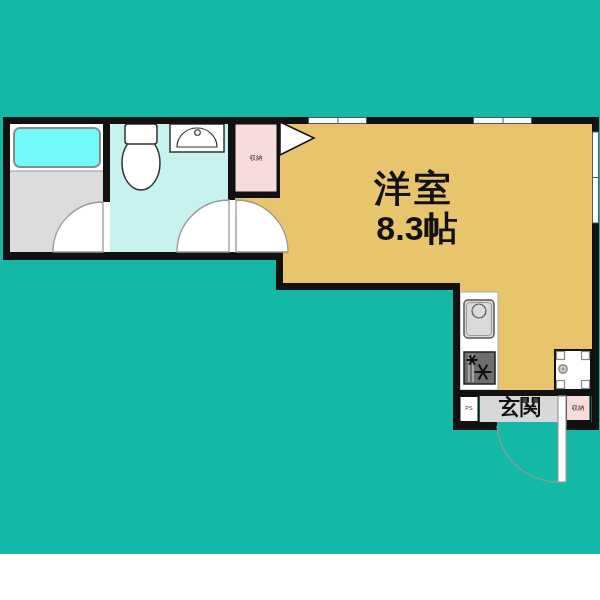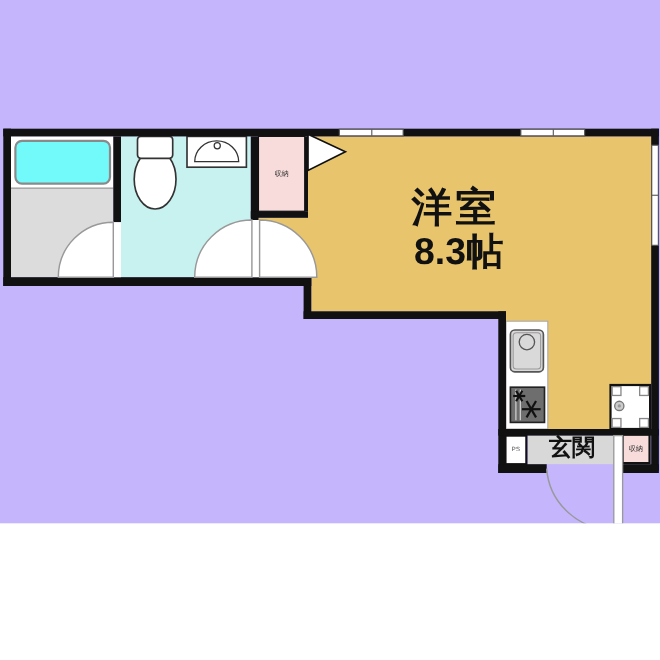--- a/index.html
+++ b/index.html
@@ -1,16 +1,16 @@
 <!DOCTYPE html>
 <html><head>
 <meta charset="utf-8">
 <style>
   html,body{margin:0;padding:0;background:#fff;}
-  .stage{position:relative;width:600px;height:476px;background:#c4b5fd;overflow:hidden;
+  .stage{position:relative;width:600px;height:554px;background:#14b8a6;overflow:hidden;
          font-family:"Liberation Sans","DejaVu Sans",sans-serif;}
   svg{display:block;}
   .wall{fill:#111111;stroke:none;}
   .fixture{fill:#ffffff;stroke:#333333;stroke-width:1.5;}
   .thin{stroke:#999999;stroke-width:1.2;fill:none;}
   .door{fill:#ffffff;stroke:#999999;stroke-width:1.3;}
   .win{fill:#ffffff;stroke:#555555;stroke-width:1;}
   .label-big{font-size:37px;font-weight:600;letter-spacing:3px;fill:#111;}
   .label-size{font-size:34px;font-weight:600;fill:#111;}
   .label-genkan{font-size:21px;font-weight:600;fill:#111;}

